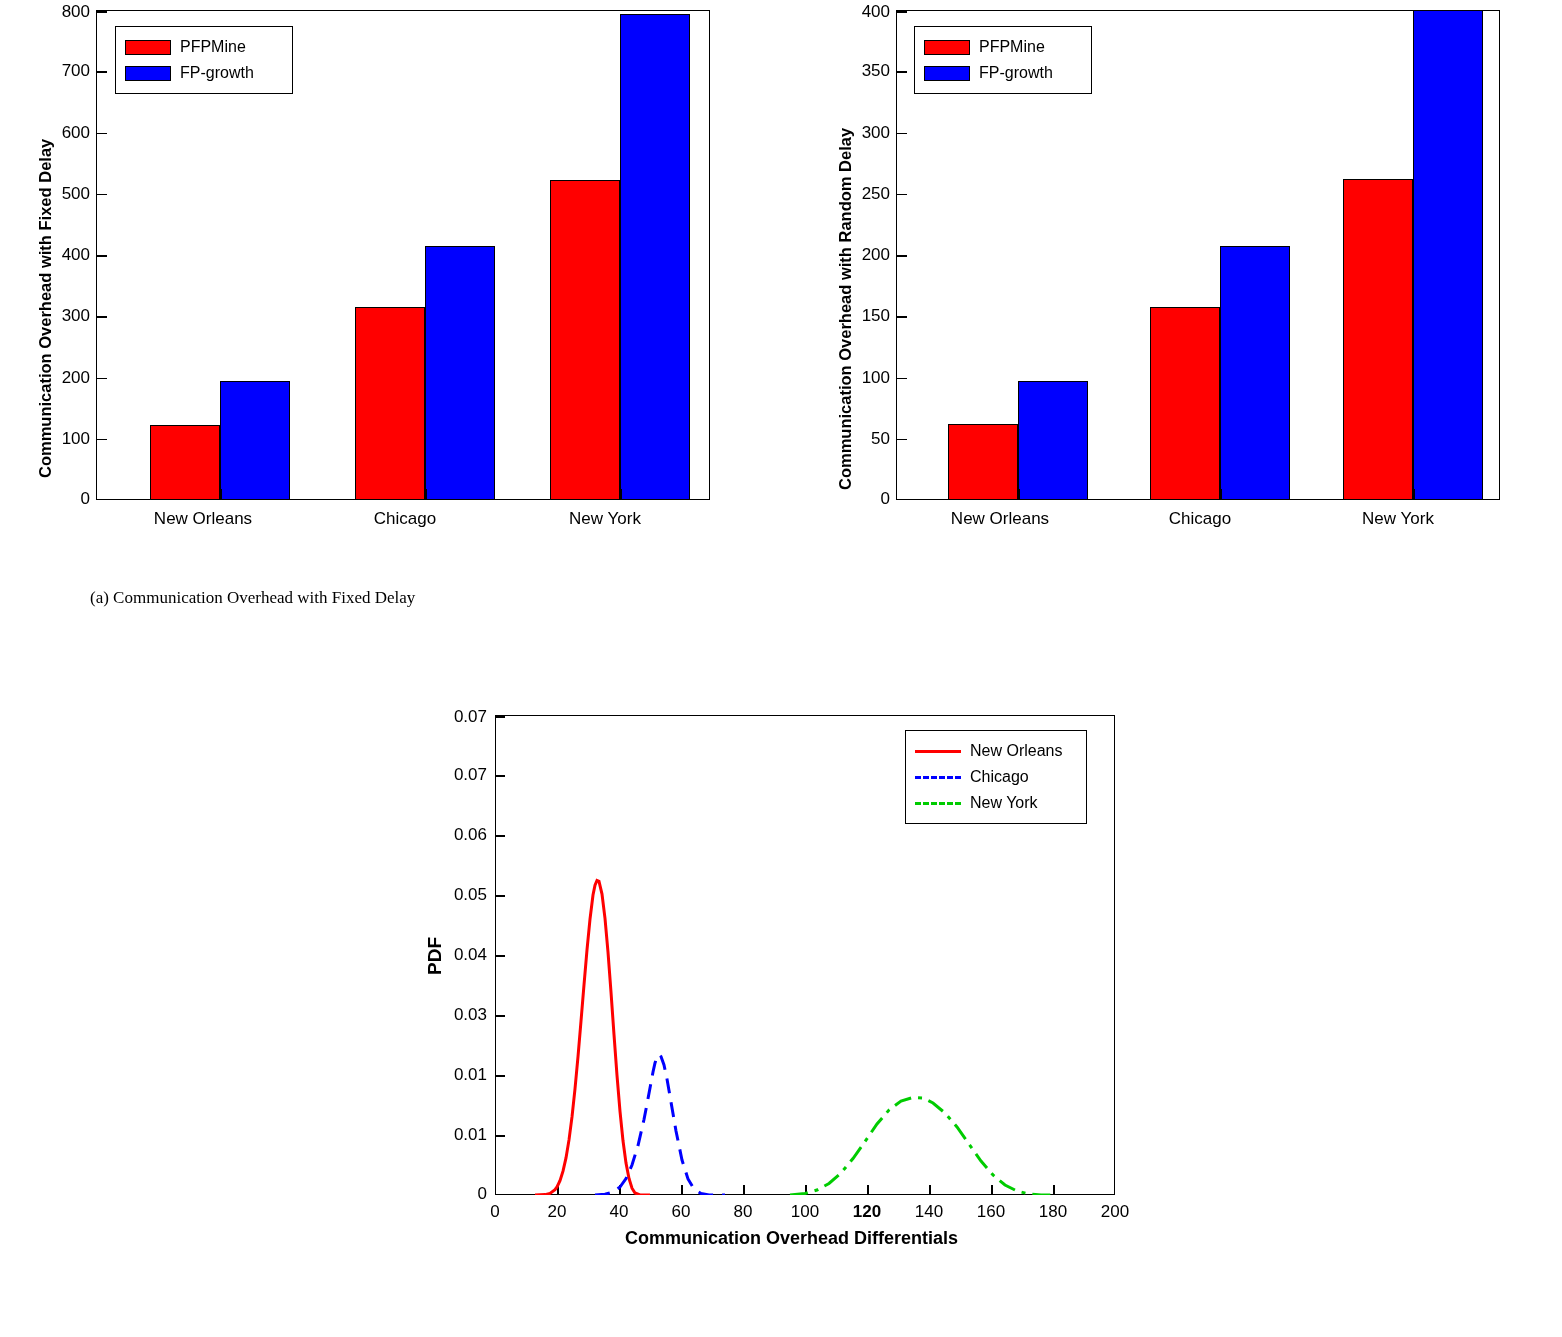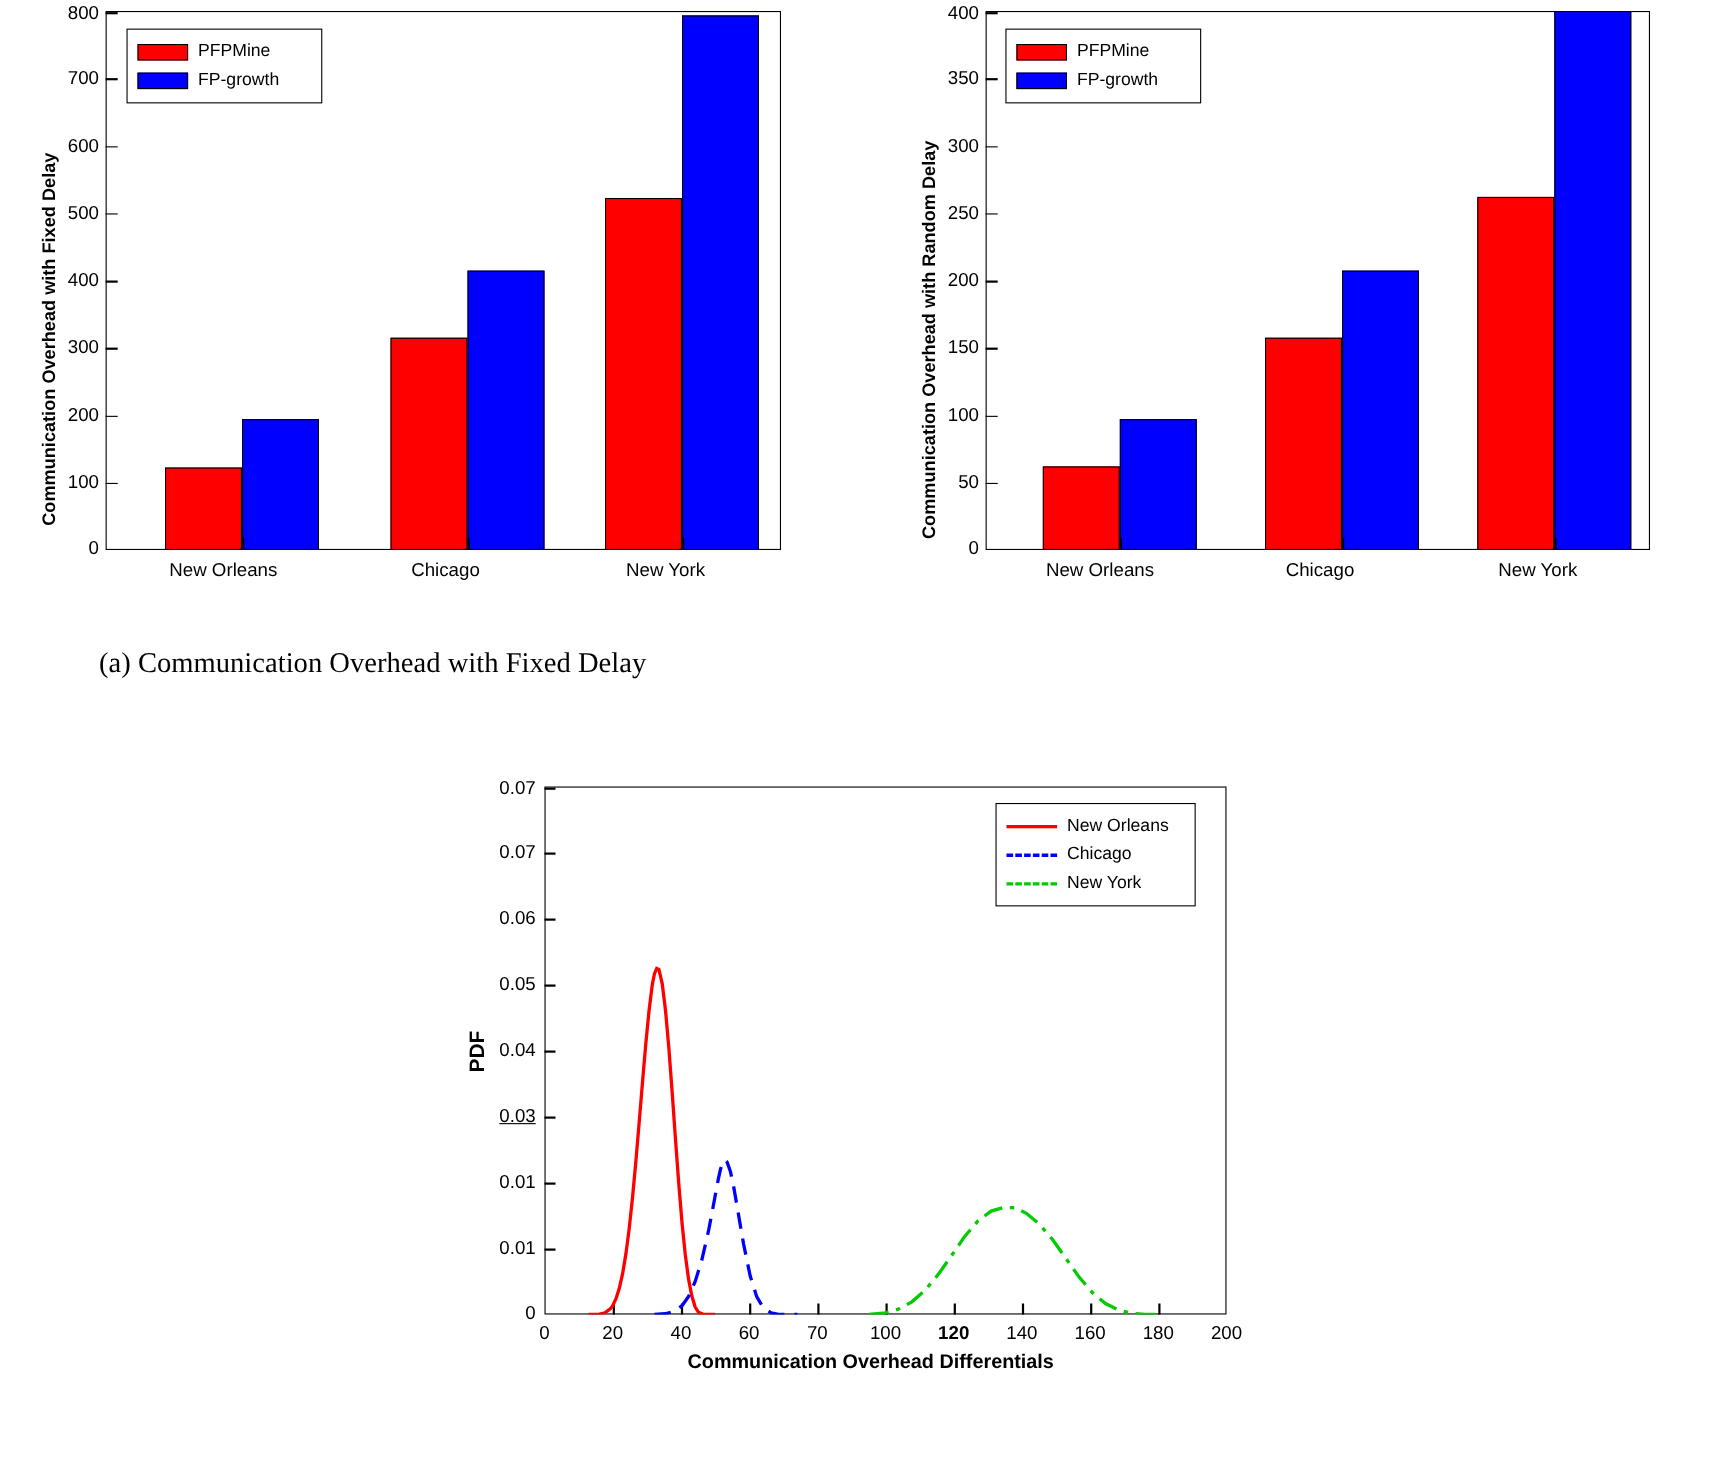--- a/index.html
+++ b/index.html
@@ -123,21 +123,21 @@
   }
   .legend-label {
     font-size: 16px;
     color: #000;
     white-space: nowrap;
   }
 
   .caption {
     position: absolute;
     font-family: "Liberation Serif", serif;
-    font-size: 26px;
+    font-size: 17px;
     color: #000;
     white-space: nowrap;
   }
 
   
   .panel-c {
     position: absolute;
     top: 690px;
     left: 0;
     width: 1562px;
@@ -279,21 +279,21 @@
     <div class="ytick" style="left:425px; width:62px; top:27px;">0.07</div>
     <div class="ytickmark" style="left:495px; top:26px; width:10px;"></div>
     <div class="ytick" style="left:425px; width:62px; top:85px;">0.07</div>
     <div class="ytickmark" style="left:495px; top:85px; width:10px;"></div>
     <div class="ytick" style="left:425px; width:62px; top:145px;">0.06</div>
     <div class="ytickmark" style="left:495px; top:145px; width:10px;"></div>
     <div class="ytick" style="left:425px; width:62px; top:205px;">0.05</div>
     <div class="ytickmark" style="left:495px; top:205px; width:10px;"></div>
     <div class="ytick" style="left:425px; width:62px; top:265px;">0.04</div>
     <div class="ytickmark" style="left:495px; top:265px; width:10px;"></div>
-    <div class="ytick" style="left:425px; width:62px; top:325px;text-decoration:underline;">0.03</div>
+    <div class="ytick" style="left:425px; width:62px; top:325px;">0.03</div>
     <div class="ytickmark" style="left:495px; top:325px; width:10px;"></div>
     <div class="ytick" style="left:425px; width:62px; top:385px;">0.01</div>
     <div class="ytickmark" style="left:495px; top:385px; width:10px;"></div>
     <div class="ytick" style="left:425px; width:62px; top:445px;">0.01</div>
     <div class="ytickmark" style="left:495px; top:445px; width:10px;"></div>
     <div class="ytick" style="left:425px; width:62px; top:504px;">0</div>
 
     <div class="xtickmark" style="left:557px; top:495px; height:10px;"></div>
     <div class="xtickmark" style="left:619px; top:495px; height:10px;"></div>
     <div class="xtickmark" style="left:681px; top:495px; height:10px;"></div>
@@ -301,21 +301,21 @@
     <div class="xtickmark" style="left:805px; top:495px; height:10px;"></div>
     <div class="xtickmark" style="left:867px; top:495px; height:10px;"></div>
     <div class="xtickmark" style="left:929px; top:495px; height:10px;"></div>
     <div class="xtickmark" style="left:991px; top:495px; height:10px;"></div>
     <div class="xtickmark" style="left:1053px; top:495px; height:10px;"></div>
 
     <div class="xtick" style="left:495px; top:512px;">0</div>
     <div class="xtick" style="left:557px; top:512px;">20</div>
     <div class="xtick" style="left:619px; top:512px;">40</div>
     <div class="xtick" style="left:681px; top:512px;">60</div>
-    <div class="xtick" style="left:743px; top:512px;">70</div>
+    <div class="xtick" style="left:743px; top:512px;">80</div>
     <div class="xtick" style="left:805px; top:512px;">100</div>
     <div class="xtick" style="left:867px; top:512px;font-weight:bold;">120</div>
     <div class="xtick" style="left:929px; top:512px;">140</div>
     <div class="xtick" style="left:991px; top:512px;">160</div>
     <div class="xtick" style="left:1053px; top:512px;">180</div>
     <div class="xtick" style="left:1115px; top:512px;">200</div>
 
     <div class="xlabel-c" style="left:625px; top:538px;">Communication Overhead Differentials</div>
 
     <svg style="position:absolute; left:495px; top:25px;" width="620" height="480" viewBox="0 0 620 480">

